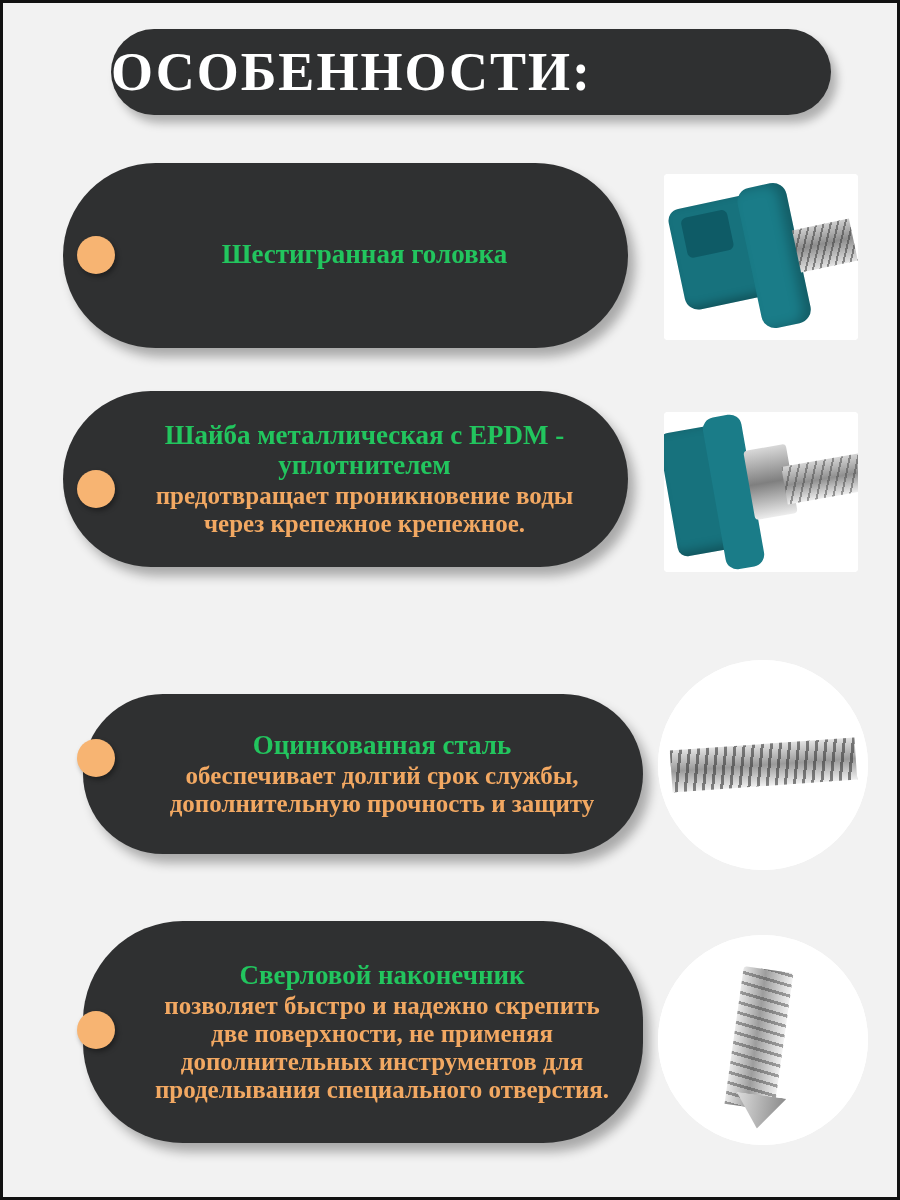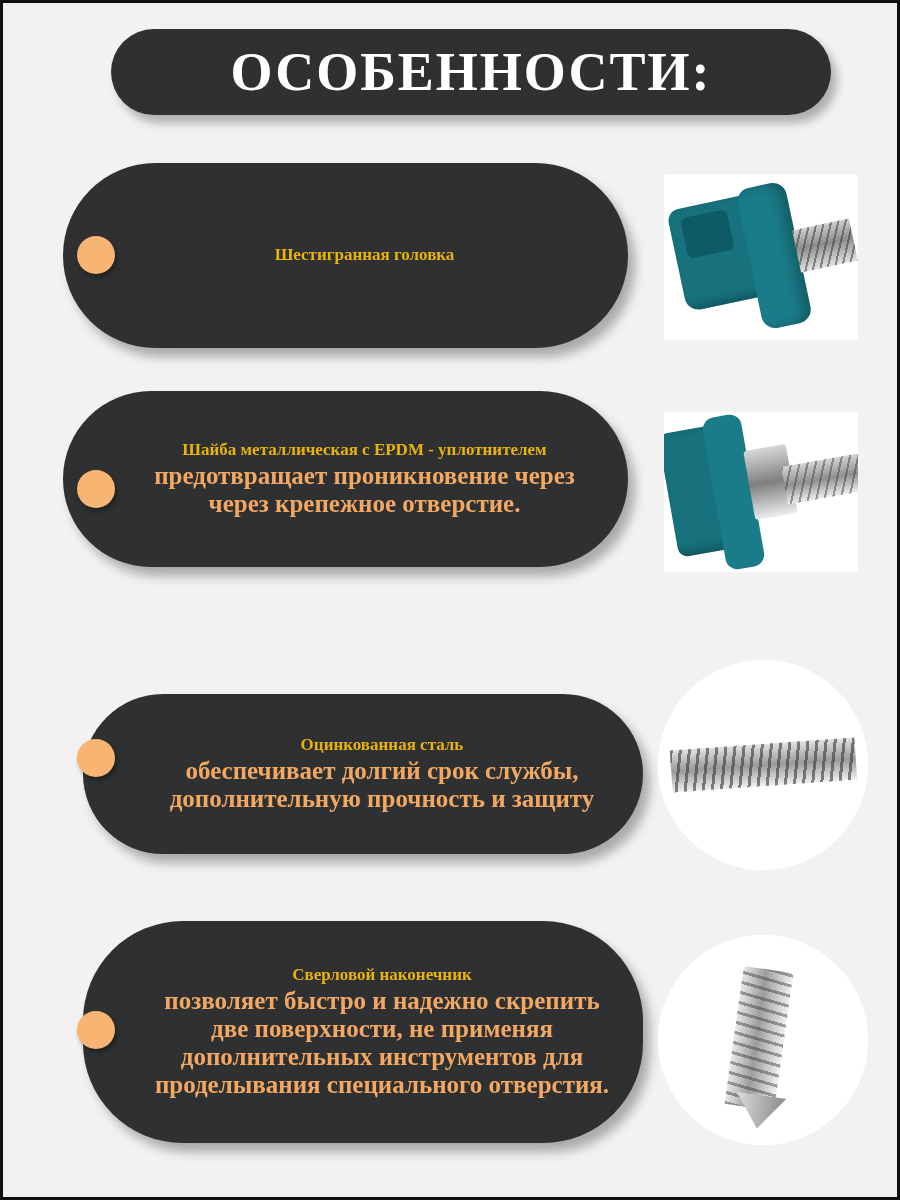--- a/index.html
+++ b/index.html
@@ -32,21 +32,20 @@
     height: 86px;
   }
   .title-pill {
     position: absolute;
     inset: 0;
     background: #2f3031;
     border-radius: 43px;
     box-shadow: 6px 8px 10px rgba(0,0,0,0.28);
     display: flex;
     align-items: center;
-    justify-content: center;
   }
   .title-text {
     color: #ffffff;
     font-size: 54px;
     font-weight: bold;
     letter-spacing: 2px;
     line-height: 1;
     font-family: "Liberation Serif", "DejaVu Serif", serif;
   }
 
@@ -74,23 +73,23 @@
     border-radius: 50%;
     background: #f7b472;
     box-shadow: 2px 3px 5px rgba(0,0,0,0.35);
   }
   .ftext {
     text-align: center;
     line-height: 1.12;
     font-family: "Liberation Serif", "DejaVu Serif", serif;
   }
   .fhead {
-    color: #eab308;
+    color: #22c55e;
     font-weight: bold;
-    font-size: 17px;
+    font-size: 27px;
     display: block;
     margin-bottom: 2px;
   }
   .fbody {
     color: #f2a862;
     font-weight: bold;
     font-size: 25px;
     display: block;
   }
 
@@ -271,21 +270,21 @@
         <div class="teal-flange-1"></div>
         <div class="shaft-1"></div>
       </div>
     </div>
   </div>
 
   <div class="feature" style="left:60px; top:388px; width:780px; height:205px;">
     <div class="pill" style="width:565px; height:176px;">
       <div class="ftext">
         <span class="fhead">Шайба металлическая с EPDM - уплотнителем</span>
-        <span class="fbody">предотвращает проникновение через через крепежное отверстие.</span>
+        <span class="fbody">предотвращает проникновение воды через крепежное крепежное.</span>
       </div>
     </div>
     <div class="bullet" style="left:14px; top:79px;"></div>
     <div class="photo square" style="left:601px; top:21px; width:194px; height:160px;">
       <div class="screw-a">
         <div class="teal-head-2"></div>
         <div class="teal-flange-2"></div>
         <div class="washer-2"></div>
         <div class="shaft-2"></div>
       </div>

